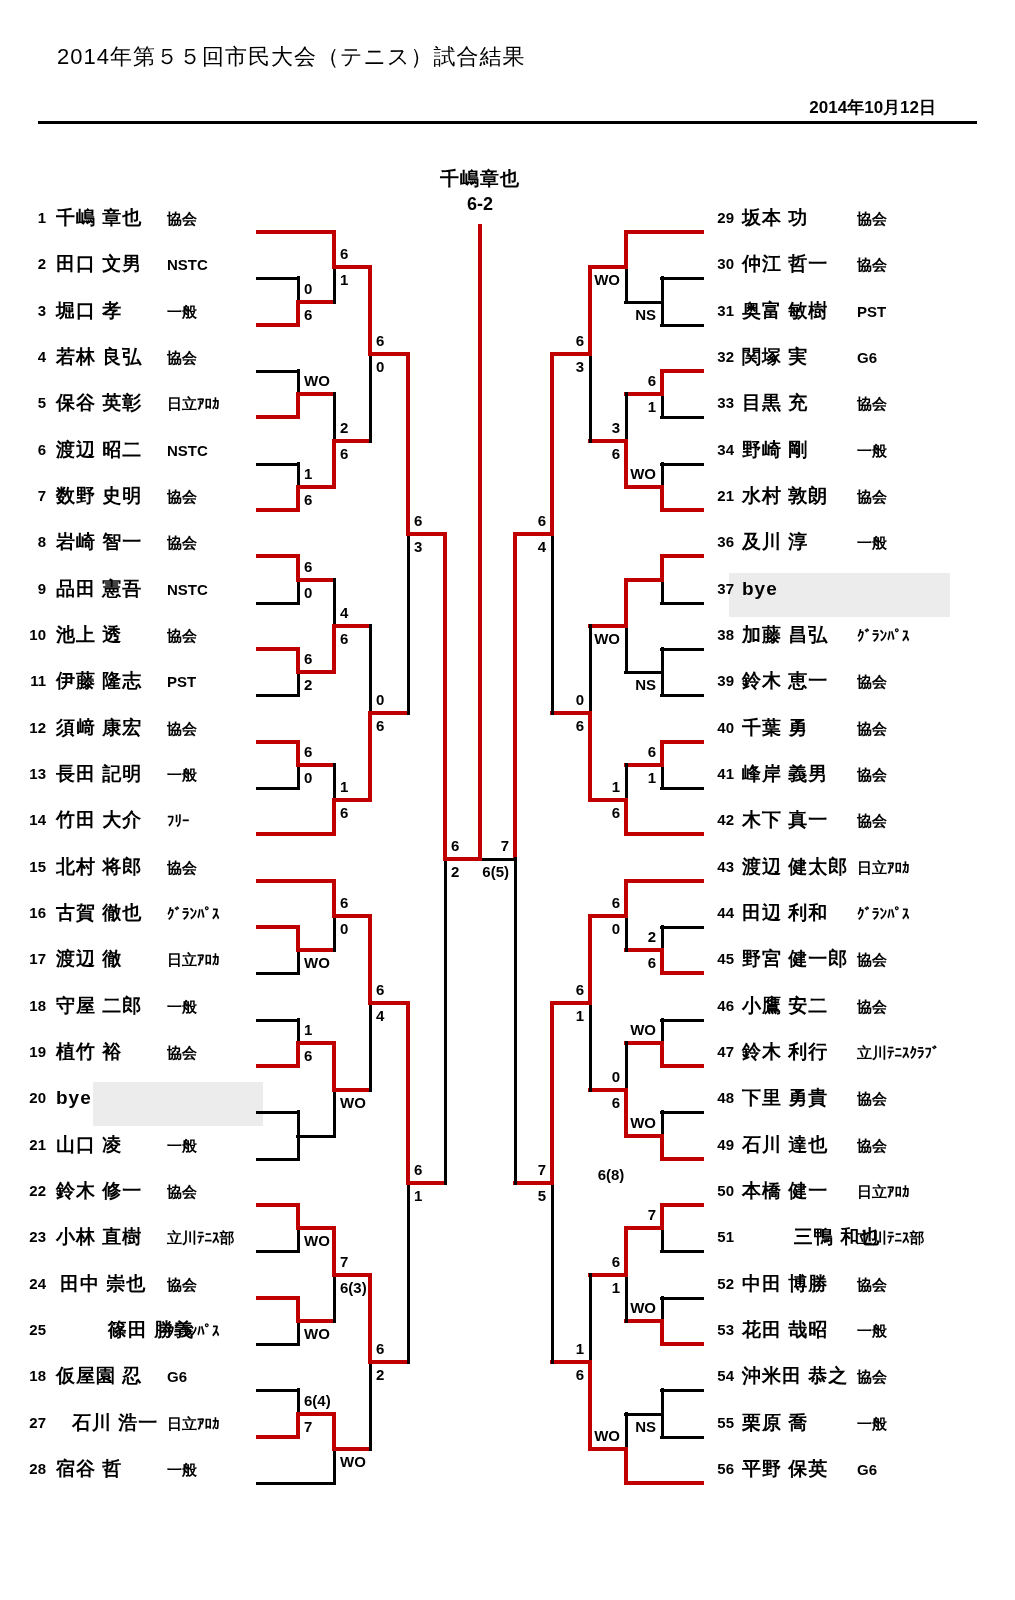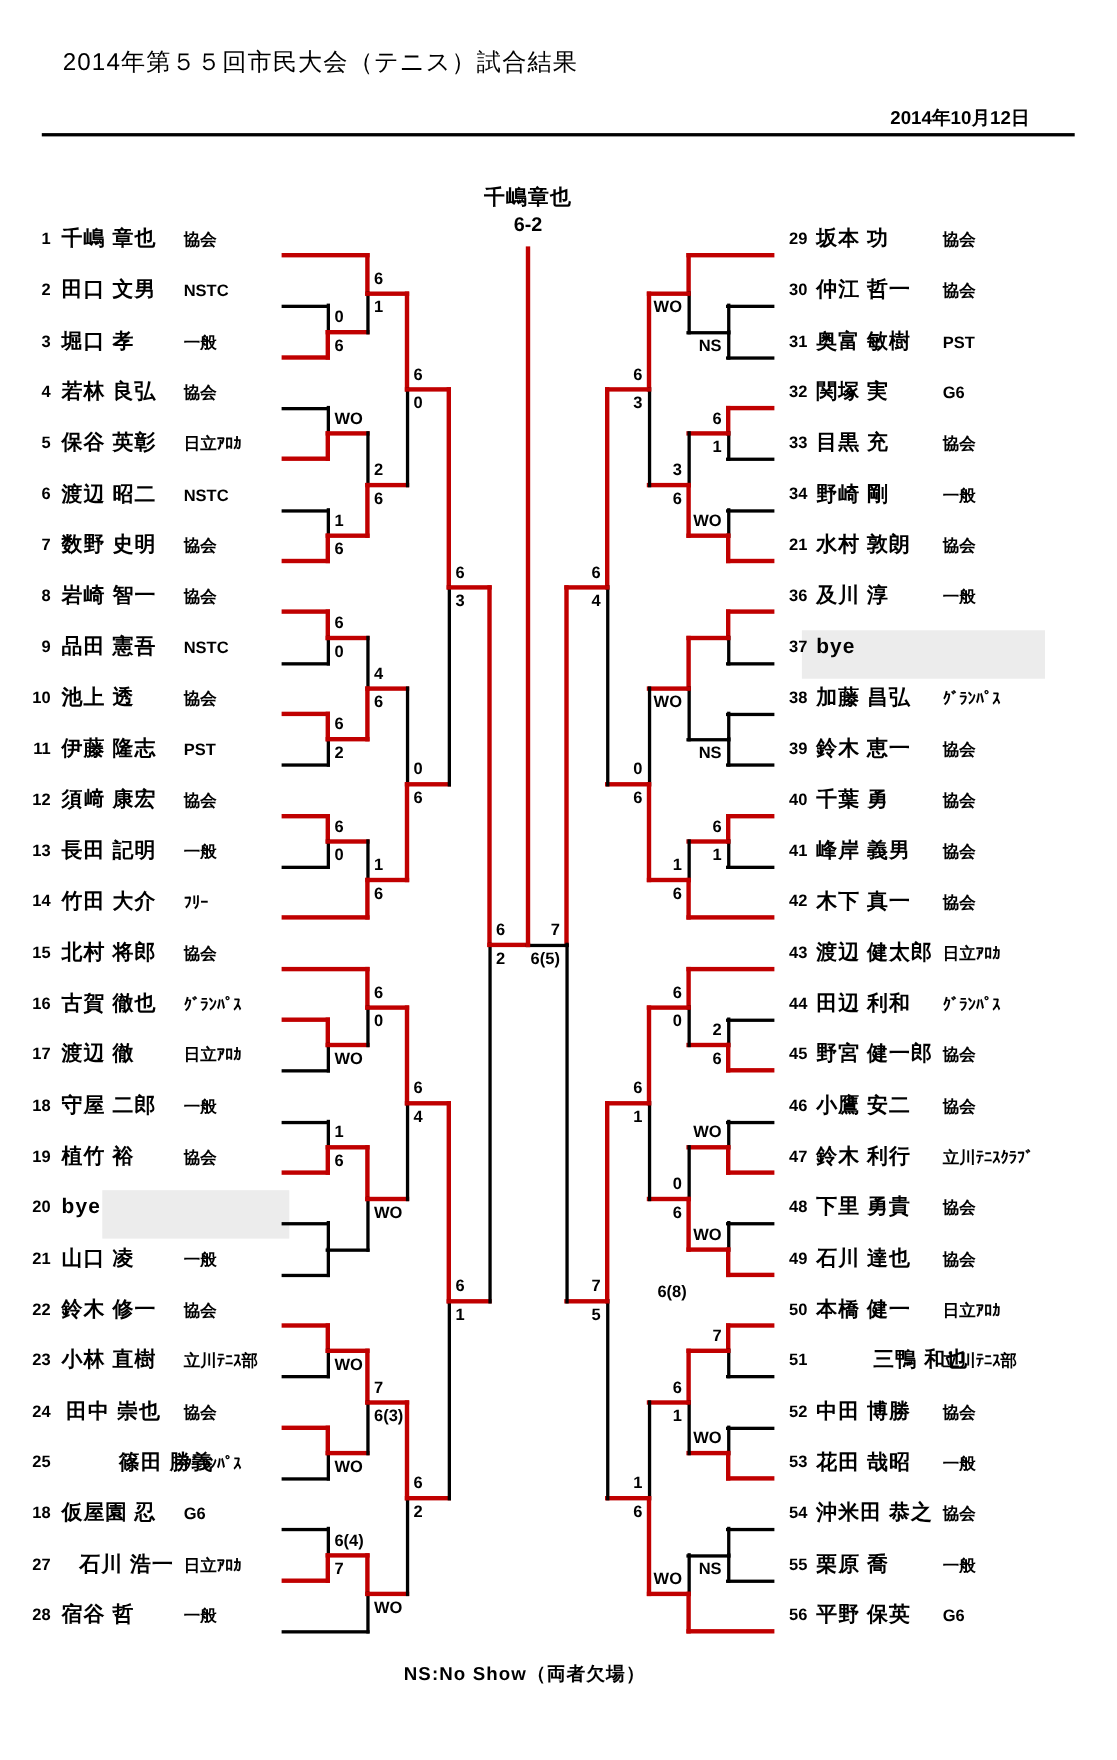--- a/index.html
+++ b/index.html
@@ -26,21 +26,20 @@
 <body>
 
 <div id="stage">
   <div class="abs page-title" style="left:57px;top:42px;width:700px;">2014年第５５回市民大会（テニス）試合結果</div>
   <div class="abs date" style="left:700px;top:96px;width:236px;">2014年10月12日</div>
   <div class="rule" style="left:38px;top:121px;width:939px;height:3px;"></div>
 
   <div class="abs champ-name" style="left:380px;top:166px;width:200px;">千嶋章也</div>
   <div class="abs champ-score" style="left:380px;top:194px;width:200px;">6-2</div>
 
-  <div class="abs legend" style="left:262px;top:1510px;width:430px;">NS:No Show（両者欠場）</div>
 <div class="abs pnum" style="left: 20px; top: 206px; width: 26px;">1</div>
     <div class="abs pname" style="left: 56px; top: 206px; width: 190px;">千嶋 章也</div>
     <div class="abs pclub" style="left: 167px; top: 207px; width: 150px;">協会</div>
     <div class="line" style="left: 256px; top: 230px; width: 80px; height: 4px; background: rgb(192, 0, 0);"></div>
     <div class="abs pnum" style="left: 20px; top: 252px; width: 26px;">2</div>
     <div class="abs pname" style="left: 56px; top: 252px; width: 190px;">田口 文男</div>
     <div class="abs pclub" style="left: 167px; top: 253px; width: 150px;">NSTC</div>
     <div class="line" style="left: 256px; top: 276.5px; width: 44px; height: 3px; background: rgb(0, 0, 0);"></div>
     <div class="abs pnum" style="left: 20px; top: 299px; width: 26px;">3</div>
     <div class="abs pname" style="left: 56px; top: 299px; width: 190px;">堀口 孝</div>

